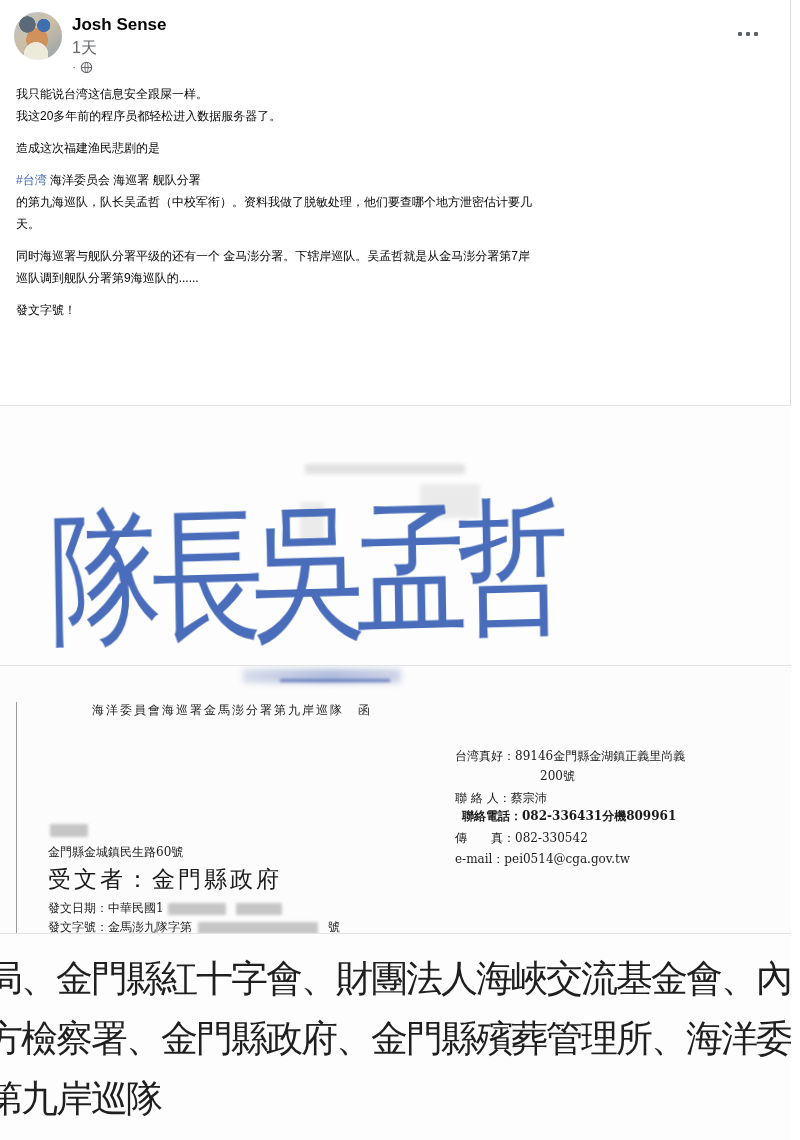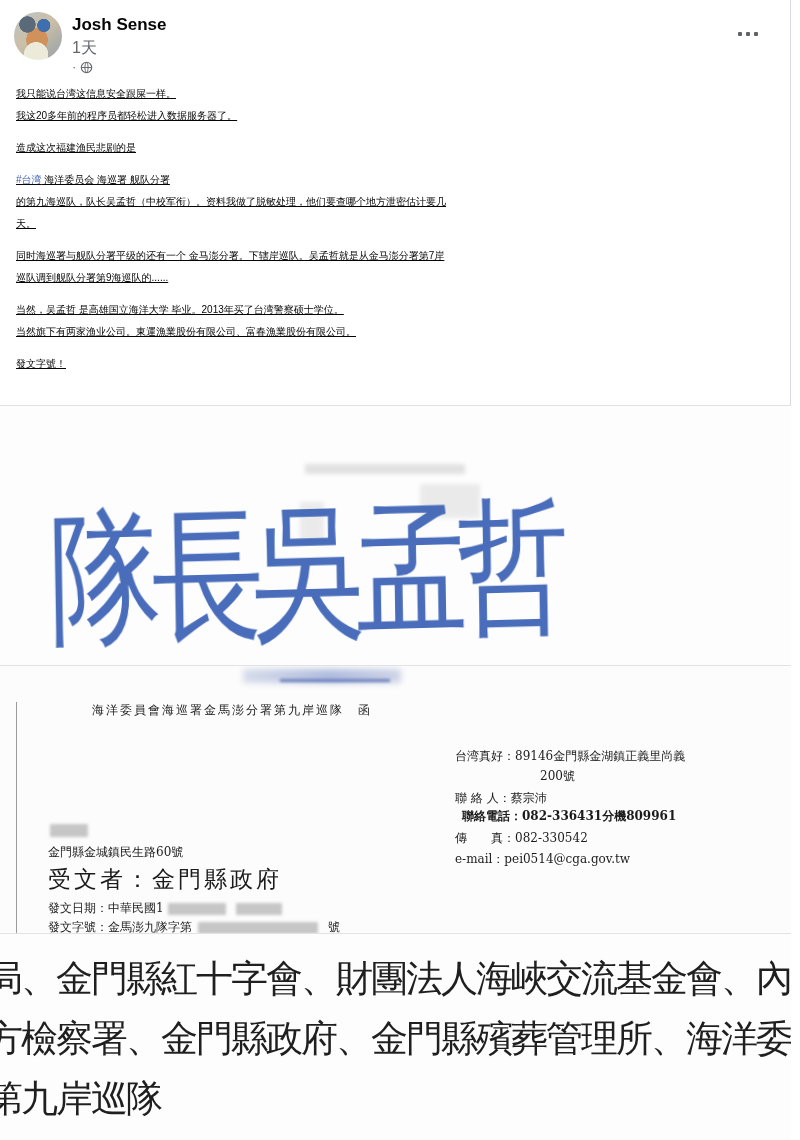--- a/index.html
+++ b/index.html
@@ -18,21 +18,21 @@
       radial-gradient(ellipse at 48% 58%, #d0915a 0 30%, rgba(0,0,0,0) 31%),
       linear-gradient(140deg, #b9c3c9 0%, #cdbfa6 45%, #93a0ab 100%); }
   .header-info { margin-left:10px; padding-top:2px; }
   .author { font-size:17px; font-weight:700; color:#050505; line-height:22px; }
   .meta-line1 { font-size:16px; color:#65676b; margin-top:3px; line-height:18px; }
   .meta-line2 { font-size:13px; color:#65676b; margin-top:2px; display:flex; align-items:center; gap:4px; line-height:16px; }
   .menu-dots { position:absolute; right:26px; top:26px; display:flex; gap:4px; padding:6px; cursor:pointer; }
   .menu-dots i { width:4px; height:4px; border-radius:1px; background:#5f6368; }
 
   
-  .post-body { padding:8px 16px 0 16px; font-size:10px; color:#050505;text-decoration:underline; }
+  .post-body { padding:8px 16px 0 16px; font-size:12px; color:#050505; }
   .post-body .para { margin-bottom:10px; }
   .post-body .tline { line-height:22px; white-space:nowrap; }
   .hashtag { color:var(--hashtag-blue, #3e5fb0); cursor:pointer; }
 
   
   .att { position:absolute; left:0; width:791px; overflow:hidden; background:#fdfdfd; border-top:1px solid #e2e2e2; }
   .att-stamp { top:405px; height:260px; }
   .att-doc   { top:665px; height:268px; background:#fcfcfc; }
   .att-big   { top:933px; height:207px; }
 
@@ -115,24 +115,20 @@
     <div class="para">
       <div class="tline"><span class="hashtag">#台湾</span><span> 海洋委员会 海巡署 舰队分署</span></div>
       <div class="tline">的第九海巡队，队长吴孟哲（中校军衔）。资料我做了脱敏处理，他们要查哪个地方泄密估计要几</div>
       <div class="tline">天。</div>
     </div>
     <div class="para">
       <div class="tline">同时海巡署与舰队分署平级的还有一个 金马澎分署。下辖岸巡队。吴孟哲就是从金马澎分署第7岸</div>
       <div class="tline">巡队调到舰队分署第9海巡队的......</div>
     </div>
     <div class="para">
-      <div class="tline">当然，吴孟哲 是高雄国立海洋大学 毕业。2013年买了台湾警察硕士学位。</div>
-      <div class="tline">当然旗下有两家渔业公司。東運漁業股份有限公司、富春漁業股份有限公司。</div>
-    </div>
-    <div class="para">
       <div class="tline">發文字號！</div>
     </div>
   </div>
 
   <div class="att att-stamp">
     <div class="artifact a1"></div>
     <div class="artifact a2"></div>
     <div class="artifact a3"></div>
     <div class="stamp-text">隊長吳孟哲</div>
   </div>

